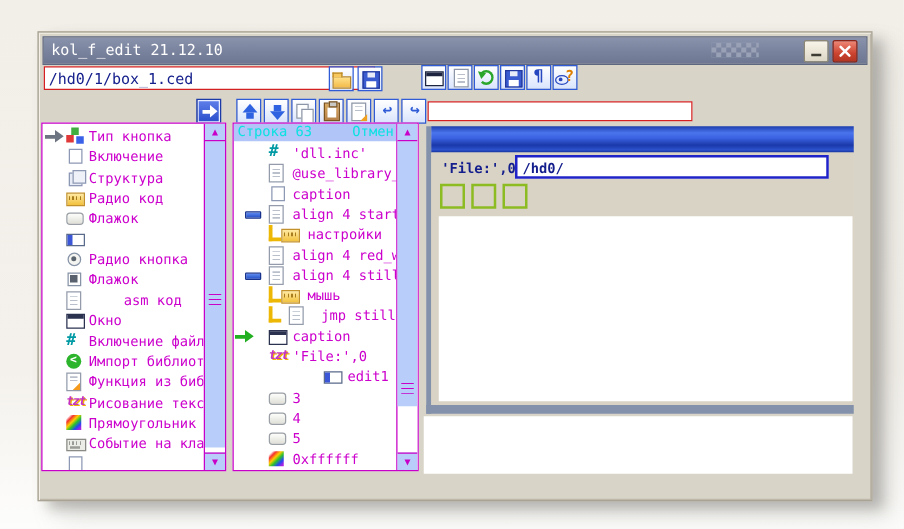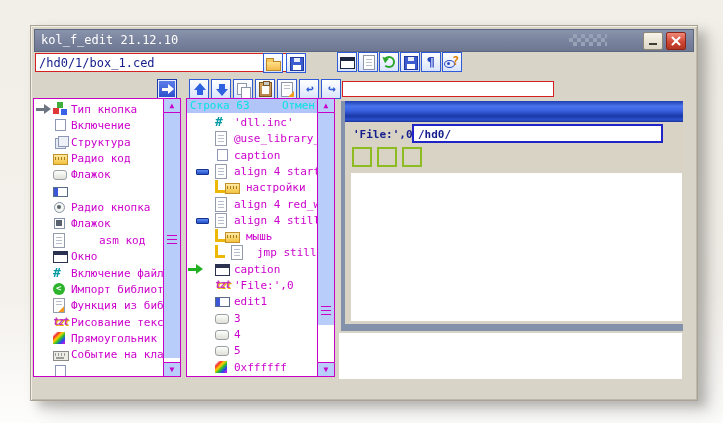--- a/index.html
+++ b/index.html
@@ -361,21 +361,21 @@
         </div>
         <div class="trow" style="top: 147.7px;">
           <span class="ptr green" style="left: 1px;"></span>
           <span class="ic ic-window2" style="left: 28px;"></span>
           <span class="lbl" style="left: 47px;">caption</span>
         </div>
         <div class="trow" style="top: 164px;">
           <span class="ic ic-txt" style="left: 28px;">tzt</span>
           <span class="lbl" style="left: 47px;">'File:',0</span>
         </div>
-        <div class="trow" style="top: 180.3px;">
+        <div class="trow" style="top: 180.3px; margin-left: 44px;">
           <span class="ic ic-textfield" style="left: 28px;"></span>
           <span class="lbl" style="left: 47px;">edit1</span>
         </div>
         <div class="trow" style="top: 196.6px;">
           <span class="ic ic-button" style="left: 28px;"></span>
           <span class="lbl" style="left: 47px;">3</span>
         </div>
         <div class="trow" style="top: 212.9px;">
           <span class="ic ic-button" style="left: 28px;"></span>
           <span class="lbl" style="left: 47px;">4</span>

